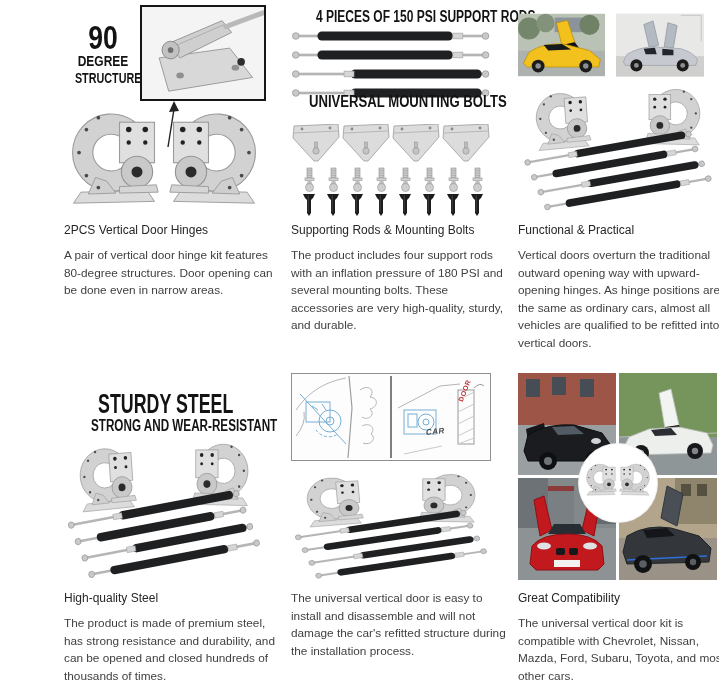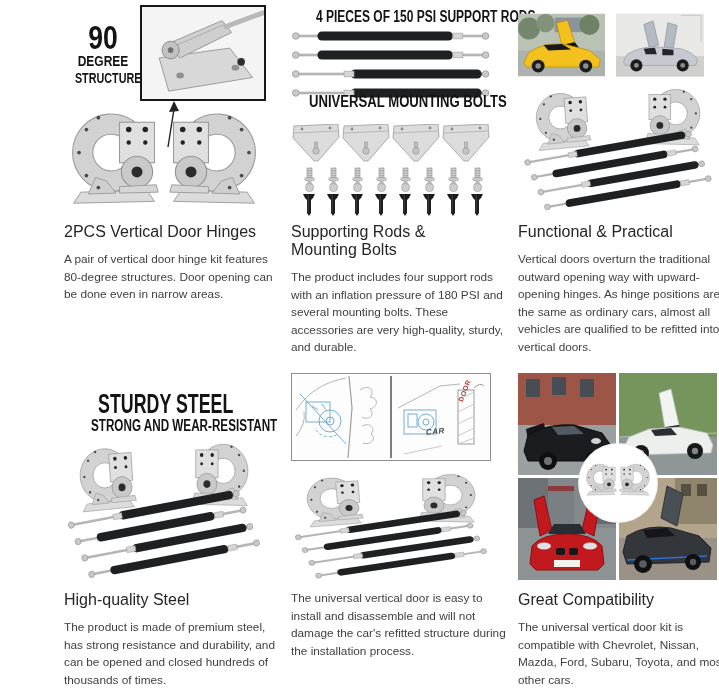--- a/index.html
+++ b/index.html
@@ -3,21 +3,21 @@
 <meta charset="utf-8">
 <style>
   html,body{margin:0;padding:0;}
   .page{position:relative;width:719px;height:693px;background:#ffffff;overflow:hidden;
         font-family:"Liberation Sans","DejaVu Sans",sans-serif;color:#333;margin-left:29px;}
   .grid{position:absolute;left:0;top:0;width:719px;box-sizing:border-box;
         padding:5px 30px 0 35px;display:grid;
         grid-template-columns:repeat(3,200px);column-gap:27px;grid-template-rows:368px auto;}
   .panel{width:200px;position:relative;}
   .img-area{position:relative;height:207px;}
-  .hd{margin:11px 0 0;font-size:16px;font-weight:400;color:#262626;}
+  .hd{margin:11px 0 0;font-size:12px;font-weight:400;color:#262626;}
   .bd{margin:10px 0 0;font-size:11.8px;line-height:17.5px;color:#3f3f3f;
       white-space:pre-line;width:236px;}
   .cond{display:block;font-weight:bold;color:#131313;white-space:nowrap;transform-origin:50% 50%;}
   
   .ov90{position:absolute;left:0;top:16px;width:78px;text-align:center;}
   .n90{font-size:34px;line-height:32px;transform:scaleX(.78);}
   .deg{font-size:15px;line-height:16px;transform:scaleX(.8);}
   .strc{font-size:15px;line-height:17px;transform:scaleX(.72);}
   .inset{position:absolute;left:76px;top:0;width:126px;height:96px;border:2px solid #161616;
          box-sizing:border-box;background:#f4f4f4;}

